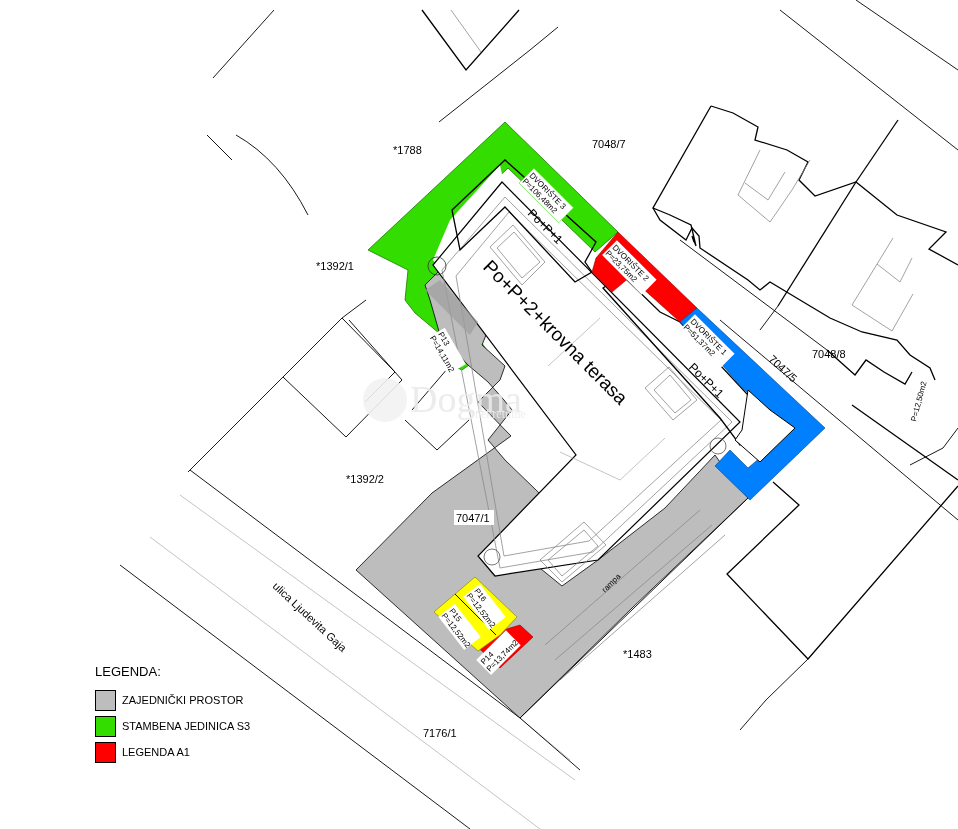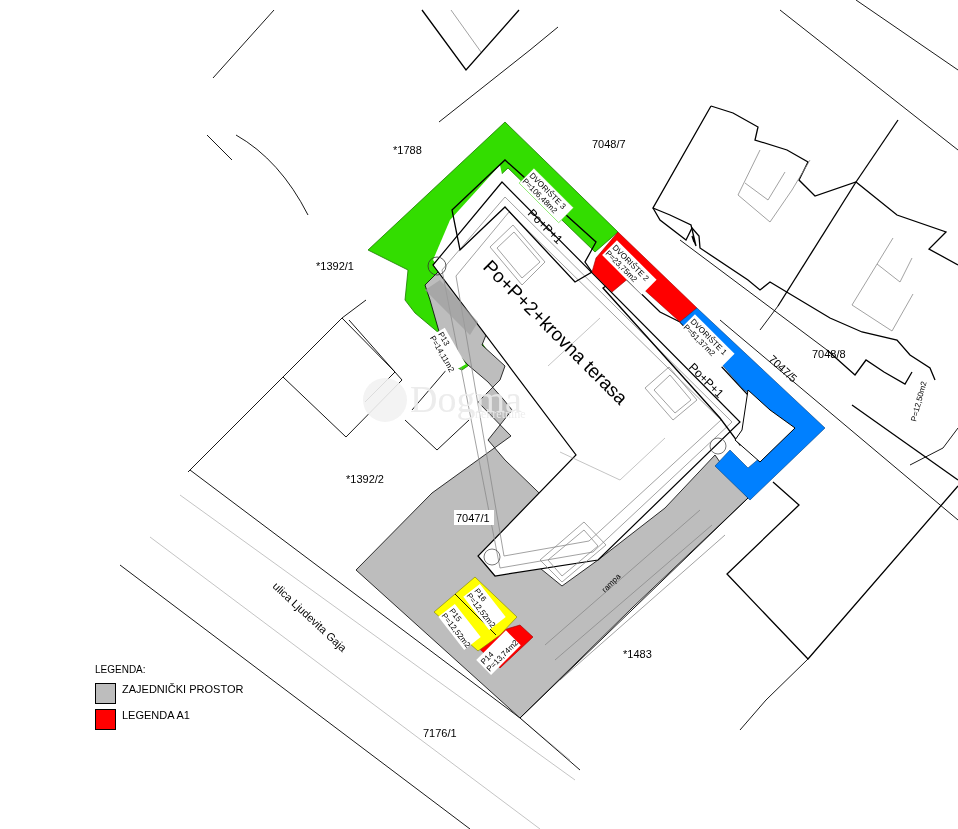--- a/index.html
+++ b/index.html
@@ -11,22 +11,22 @@
     .ln-light { fill: none; stroke: #b5b5b5; stroke-width: 0.8; }
     .lbl { font-family: "Liberation Sans", sans-serif; font-size: 11px; fill: #000; }
     .lbl-sm { font-family: "Liberation Sans", sans-serif; font-size: 8px; fill: #000; }
     .lbl-tag { font-family: "Liberation Sans", sans-serif; font-size: 8px; fill: #000; }
     .lbl-big { font-family: "Liberation Sans", sans-serif; font-size: 19px; fill: #000; }
     .lbl-mid { font-family: "Liberation Sans", sans-serif; font-size: 12px; fill: #000; }
     .wm { font-family: "Liberation Serif", serif; font-size: 38px; fill: #eaeaea; }
     .wm-sm { font-family: "Liberation Serif", serif; font-size: 12px; fill: #ececec; }
 
     .legend { position: absolute; left: 95px; top: 664px; width: 220px; }
-    .legend-title { font-size: 10px; color: #000; margin-bottom: 8px; letter-spacing: 0; }
-    .legend-row { display: flex; align-items: flex-start; height: 26px; }
+    .legend-title { font-size: 13px; color: #000; margin-bottom: 8px; letter-spacing: 0; }
+    .legend-row { display: flex; align-items: center; height: 26px; }
     .swatch { width: 21px; height: 21px; border: 1px solid #000; box-sizing: border-box; margin-right: 6px; }
     .legend-label { font-size: 11px; color: #000; }
   </style>
 </head>
 <body>
 
 <svg class="plan" viewBox="0 0 958 829" xmlns="http://www.w3.org/2000/svg">
 
   <g>
     <line class="ln-thin" x1="213" y1="78" x2="274" y2="10"></line>
@@ -206,16 +206,20 @@
   </g>
 </svg>
 
 <div class="legend">
   <div class="legend-title">LEGENDA:</div>
   <div class="legend-row">
     <div class="swatch" style="background:#BDBDBD"></div>
     <span class="legend-label">ZAJEDNIČKI PROSTOR</span>
   </div>
   <div class="legend-row">
+    <div class="swatch" style="background:#33DD00"></div>
+    <span class="legend-label">STAMBENA JEDINICA  S3</span>
+  </div>
+  <div class="legend-row">
     <div class="swatch" style="background:#FF0000"></div>
     <span class="legend-label">LEGENDA A1</span>
   </div>
 </div>
 
 </body></html>

